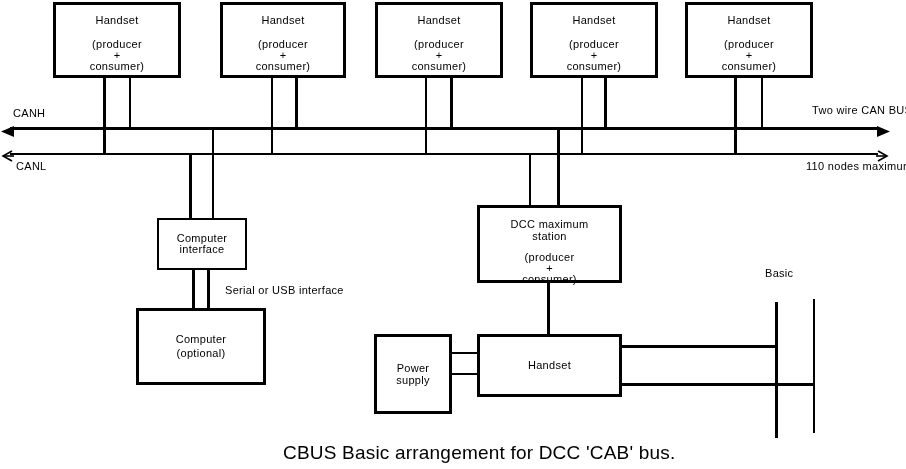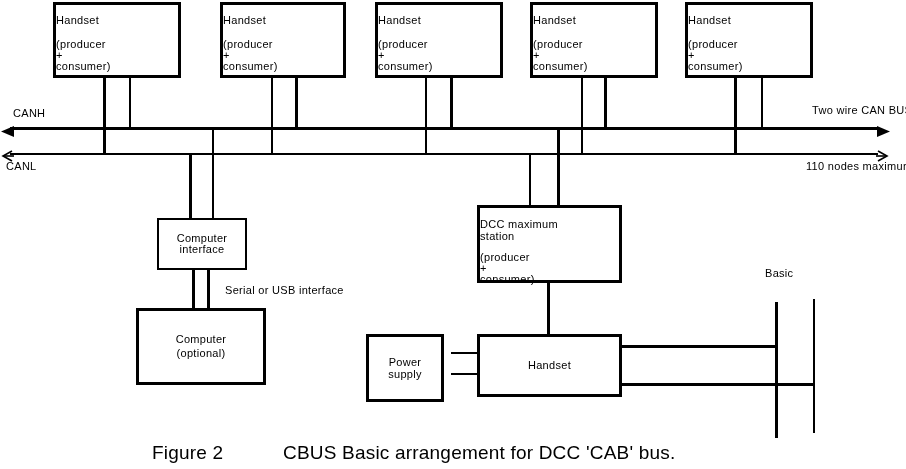--- a/index.html
+++ b/index.html
@@ -3,21 +3,21 @@
 <meta charset="utf-8">
 <style>
   html,body{margin:0;padding:0;background:#ffffff;}
   .canvas{
     position:relative;width:906px;height:469px;background:#ffffff;
     font-family:"Liberation Sans","DejaVu Sans",sans-serif;color:#000;
     overflow:hidden;
   }
   .box{
     position:absolute;box-sizing:border-box;border:3px solid #000;background:#fff;
-    font-size:11px;letter-spacing:.3px;color:#000;
+    text-align:center;font-size:11px;letter-spacing:.3px;color:#000;
   }
   .box.thinb{border-width:2px;}
   .center-box{display:flex;flex-direction:column;align-items:center;justify-content:center;}
   .handset{padding-top:9px;}
   .handset .bt{line-height:12px;margin-bottom:13px;}
   .bs{line-height:11px;}
   .dccbox{padding-top:10px;}
   .dccbox .bt{line-height:12px;}
   .gap10{height:10px;}
   .vl,.hl{position:absolute;background:#000;}
@@ -93,21 +93,21 @@
       </svg>
   </span>
   <span class="arrow" style="left:876px;top:148px;">
     <svg width="13" height="12">
         <polyline points="2,1 11,6 2,11" fill="none" stroke="#000" stroke-width="1.6"></polyline>
         <line x1="0" y1="6" x2="11" y2="6" stroke="#000" stroke-width="1.6"></line>
       </svg>
   </span>
 
   <div class="lbl" style="left:13px;top:108px;">CANH</div>
-  <div class="lbl" style="left:6px;top:161px;">CANL</div>
+  <div class="lbl" style="left:16px;top:161px;">CANL</div>
   <div class="lbl" style="left:812px;top:105px;">Two wire CAN BUS</div>
   <div class="lbl" style="left:806px;top:161px;">110 nodes maximum</div>
 
   <div class="vl" style="left:189px;top:155px;width:3px;height:63px;"></div>
   <div class="vl" style="left:212px;top:129px;width:2px;height:89px;"></div>
 
   <div class="box thinb center-box" style="left:157px;top:218px;width:90px;height:52px;">
     <div class="bs">Computer</div>
     <div class="bs">interface</div>
   </div>
@@ -129,35 +129,34 @@
     <div class="bt">DCC maximum</div>
     <div class="bt">station</div>
     <div class="gap10"></div>
     <div class="bs">(producer</div>
     <div class="bs">+</div>
     <div class="bs">consumer)</div>
   </div>
 
   <div class="vl" style="left:547px;top:282px;width:3px;height:52px;"></div>
 
-  <div class="box center-box" style="left:366px;top:334px;width:78px;height:68px;">
+  <div class="box center-box" style="left:374px;top:334px;width:78px;height:80px;">
     <div class="lh12">Power</div>
     <div class="lh12">supply</div>
   </div>
 
   <div class="hl" style="left:451px;top:352px;width:26px;height:2px;"></div>
   <div class="hl" style="left:451px;top:373px;width:26px;height:2px;"></div>
 
   <div class="box center-box" style="left:477px;top:334px;width:145px;height:63px;">
     <div class="bs">Handset</div>
   </div>
 
   <div class="hl" style="left:620px;top:345px;width:157px;height:3px;"></div>
   <div class="hl" style="left:620px;top:383px;width:195px;height:3px;"></div>
 
   <div class="vl" style="left:775px;top:302px;width:3px;height:136px;"></div>
   <div class="vl" style="left:813px;top:299px;width:2px;height:134px;"></div>
   <div class="lbl" style="left:765px;top:268px;">Basic</div>
 
-  <div class="caption-txt" style="left:152px;top:440px;">Figure 2</div>
   <div class="caption-txt" style="left:283px;top:440px;">CBUS  Basic arrangement for DCC 'CAB' bus.</div>
 
 </div>
 
 </body></html>

